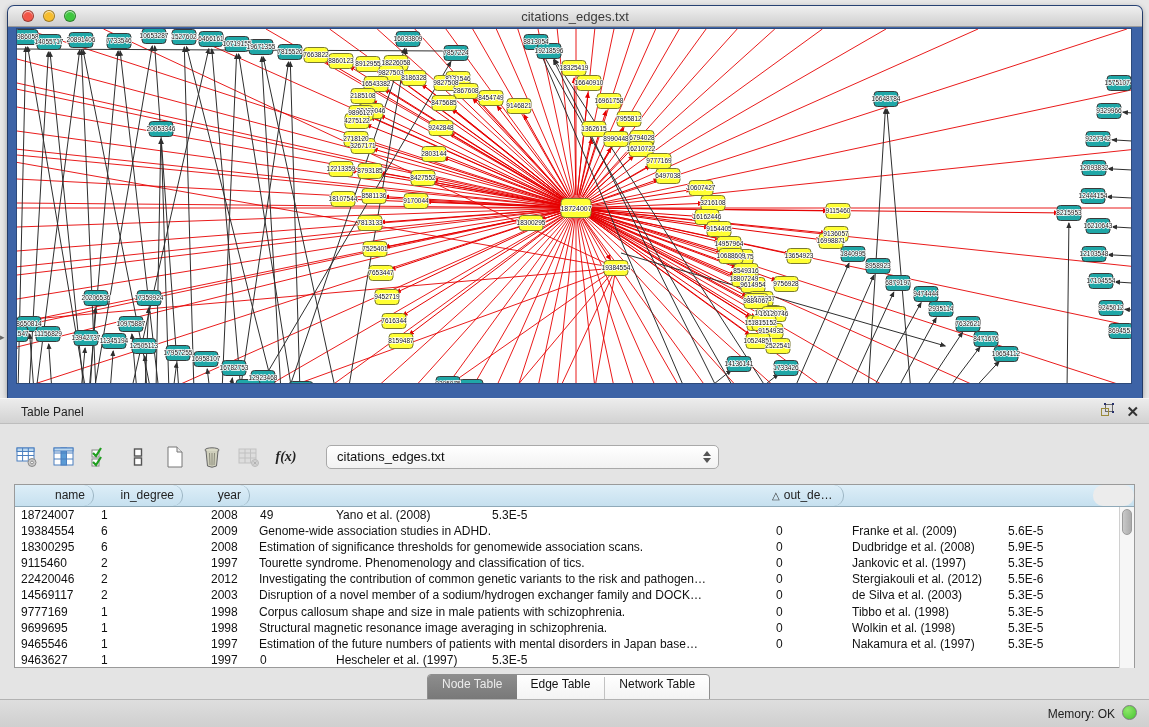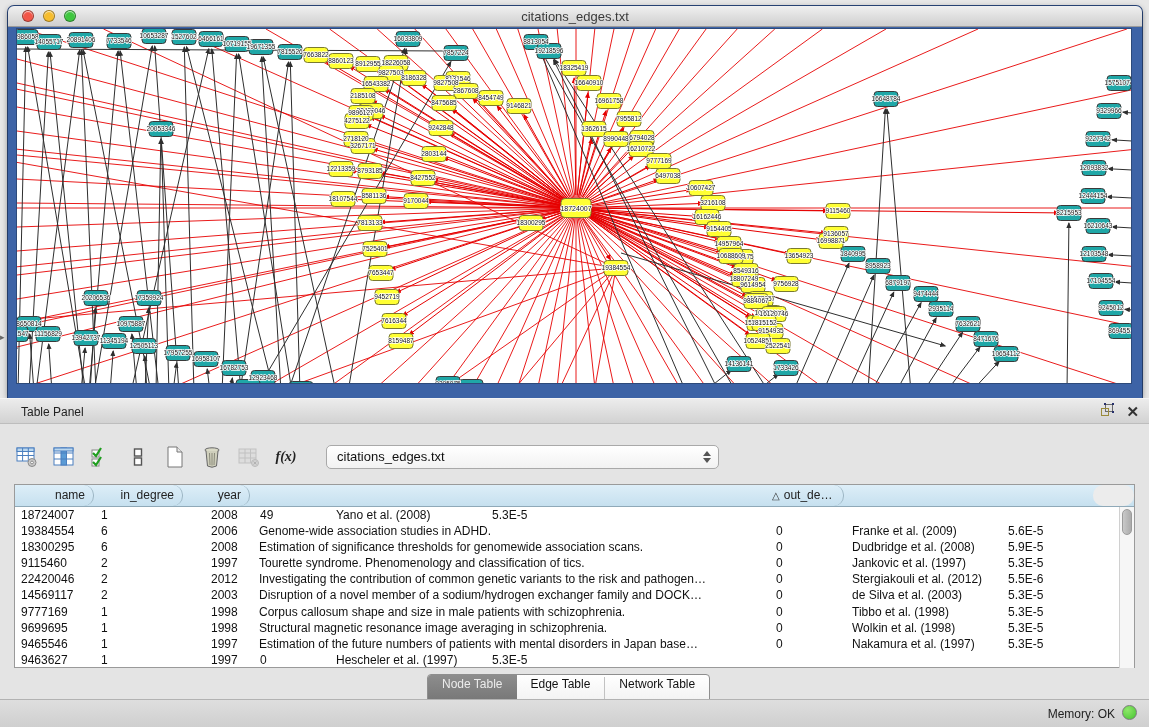--- a/index.html
+++ b/index.html
@@ -692,21 +692,21 @@
           <div class="cell c0">18724007</div>
           <div class="cell c1">1</div>
           <div class="cell c2">2008</div>
           <div class="cell c4">49</div>
           <div class="cell c5">Yano et al. (2008)</div>
           <div class="cell c6">5.3E-5</div>
         </div>
         <div class="trow">
           <div class="cell c0">19384554</div>
           <div class="cell c1">6</div>
-          <div class="cell c2">2006</div>
+          <div class="cell c2">2009</div>
           <div class="cell c3">Genome-wide association studies in ADHD.</div>
           <div class="cell c4">0</div>
           <div class="cell c5">Franke et al. (2009)</div>
           <div class="cell c6">5.6E-5</div>
         </div>
         <div class="trow">
           <div class="cell c0">18300295</div>
           <div class="cell c1">6</div>
           <div class="cell c2">2008</div>
           <div class="cell c3">Estimation of significance thresholds for genomewide association scans.</div>

